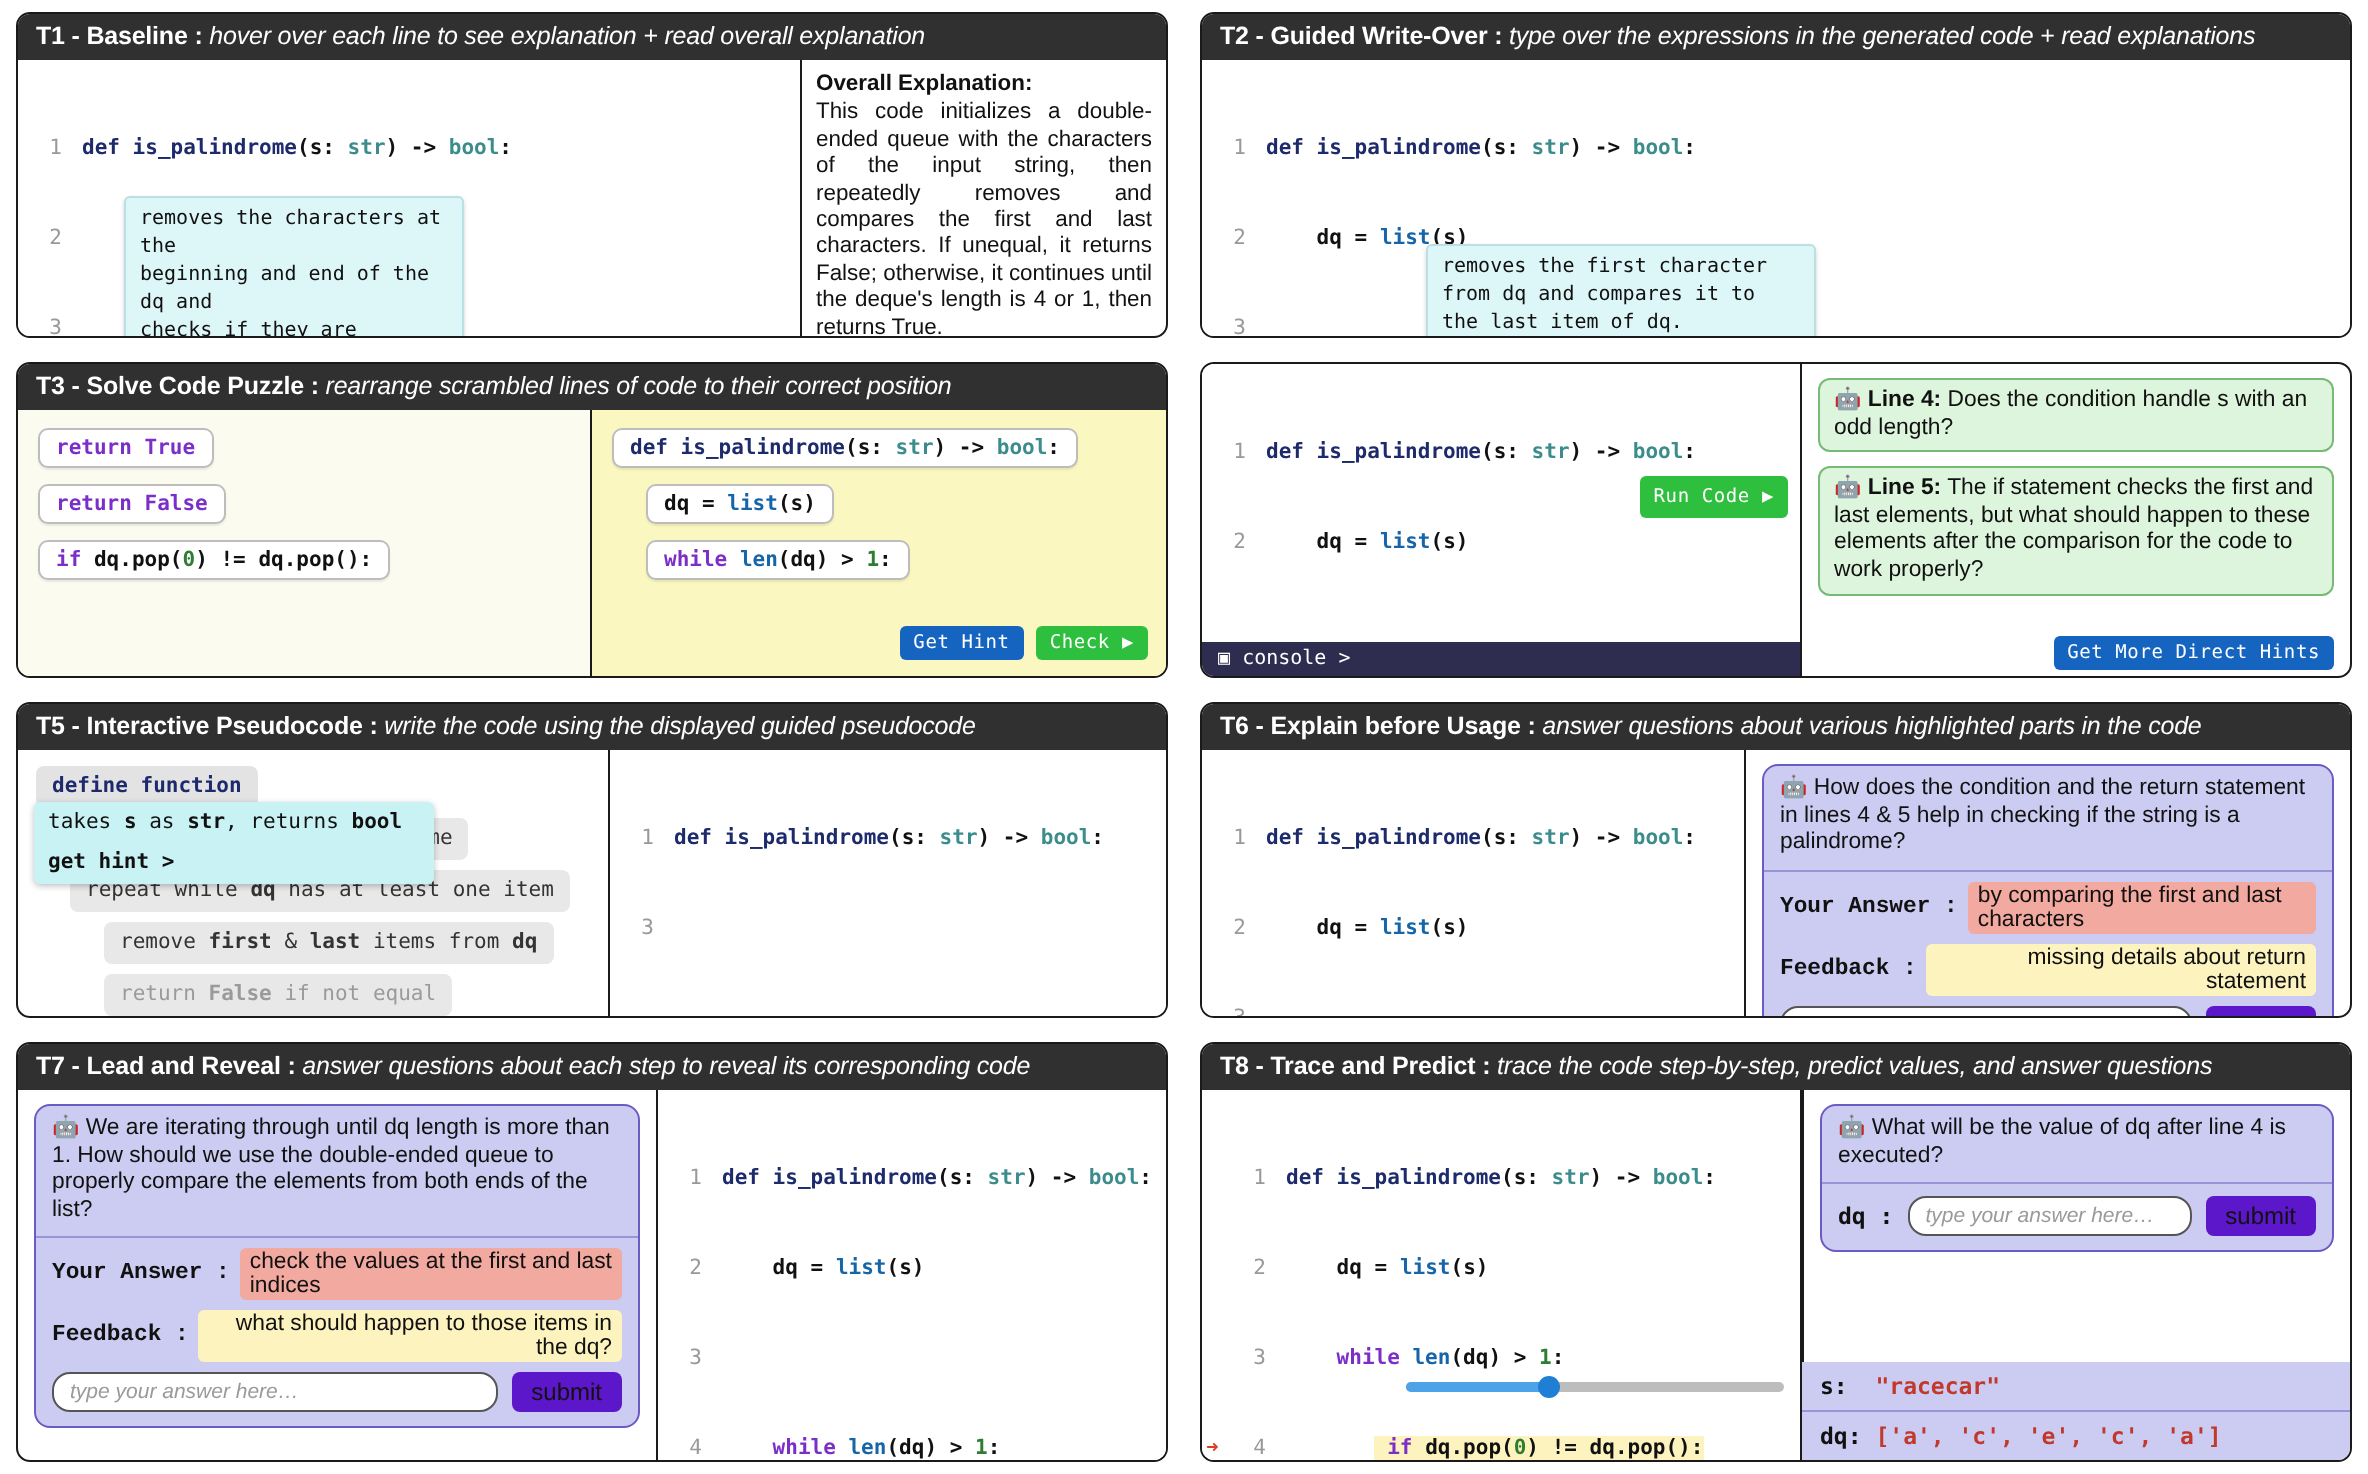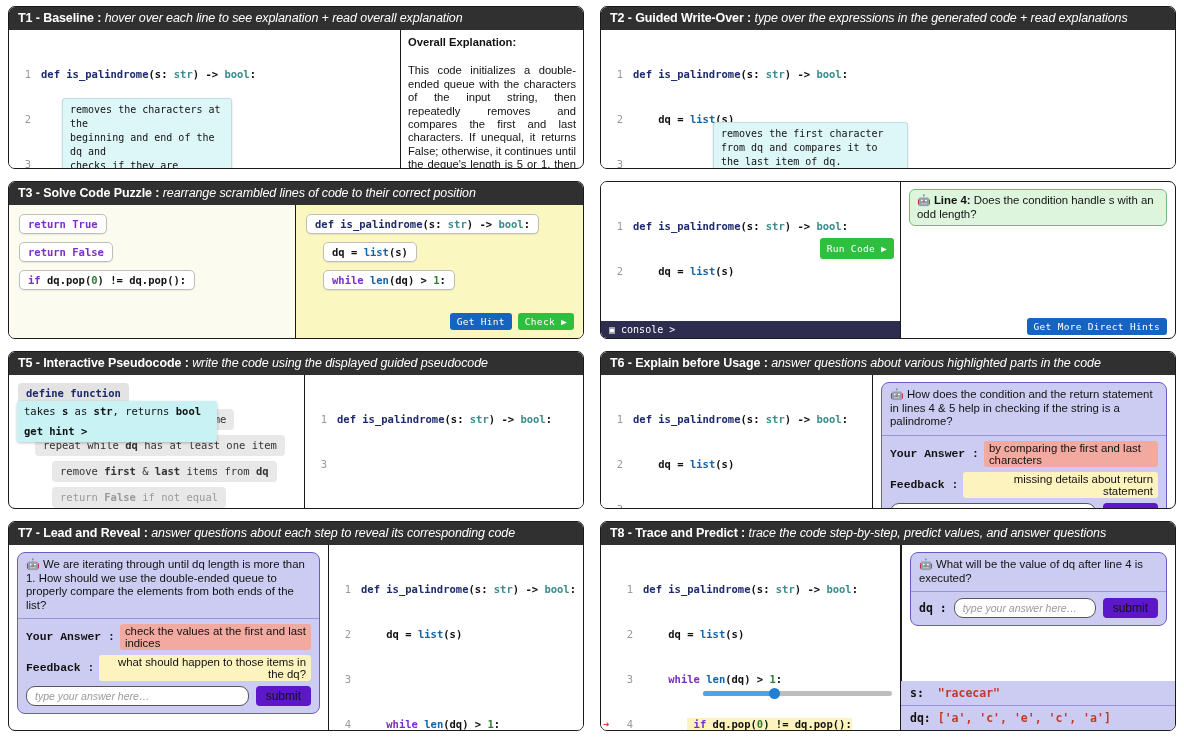--- a/index.html
+++ b/index.html
@@ -63,21 +63,21 @@
     font-family:"DejaVu Sans Mono","Liberation Mono",monospace;
     font-size:10px; line-height:14px; color:#111;
     box-shadow:0 1px 2px rgba(0,0,0,.18); z-index:5; white-space:pre-line;
   }
 
   
   .expl{
     flex:0 0 183px; border-left:1.5px solid #1a1a1a;
     padding:6px 7px; font-size:11.2px; line-height:13.4px; text-align:justify;
   }
-  .expl .ttl{ font-weight:bold; display:block; margin-bottom:15px; }
+  .expl .ttl{ font-weight:bold; display:block; margin-bottom:1px; }
 
   
   .puz-left{ flex:1 1 50%; background:#fbfbef; padding:9px 10px; border-right:1.5px solid #1a1a1a;}
   .puz-right{ flex:1 1 50%; background:#faf7c0; padding:9px 10px; position:relative;}
   .chip{
     display:inline-block; background:#fff; border:1px solid #bdbdbd;
     border-radius:5px; padding:3px 8px; margin-bottom:8px;
     font-family:"DejaVu Sans Mono","Liberation Mono",monospace;
     font-size:10.5px; box-shadow:0 1px 1px rgba(0,0,0,.08);
   }
@@ -180,21 +180,21 @@
         
         
         
         
         <div class="tip" style="left:53px; top:68px; width:170px;">removes the characters at the
 beginning and end of the dq and
 checks if they are different.</div>
       </div>
       <div class="expl">
         <span class="ttl">Overall Explanation:</span>
-        <span>This code initializes a double-ended queue with the characters of the input string, then repeatedly removes and compares the first and last characters. If unequal, it returns False; otherwise, it continues until the deque's length is 5 or 1, then returns True.</span>
+        <span>This code initializes a double-ended queue with the characters of the input string, then repeatedly removes and compares the first and last characters. If unequal, it returns False; otherwise, it continues until the deque's length is 4 or 1, then returns True.</span>
       </div>
     </div>
    </div>
   </div>
 
   <div class="cell">
    <div class="panel">
     <div class="panel-hd">
       <span class="tid">T2</span><span class="sep"> - </span><span class="tid">Guided Write-Over</span><span class="sep"> : </span><span class="sub">type over the expressions in the generated code + read explanations</span>
     </div>
@@ -250,20 +250,23 @@
           
           
           
           <span class="btn btn-green runbtn" style="right:6px; top:56px;"><span>Run Code</span> <span>▶</span></span>
         </div>
         <div class="console"><span>▣</span> <span>console &gt;</span></div>
       </div>
       <div class="t4r">
         <div class="hintbox">
           <span class="robot">🤖</span> <b>Line 4:</b> <span>Does the condition handle s with an odd length?</span>
+        </div>
+        <div class="hintbox">
+          <span class="robot">🤖</span> <b>Line 5:</b> <span>The if statement checks the first and last elements, but what should happen to these elements after the comparison for the code to work properly?</span>
         </div>
         <div style="position:absolute; right:8px; bottom:6px;">
           <span class="btn btn-blue">Get More Direct Hints</span>
         </div>
       </div>
     </div>
    </div>
   </div>
 
   <div class="cell">

